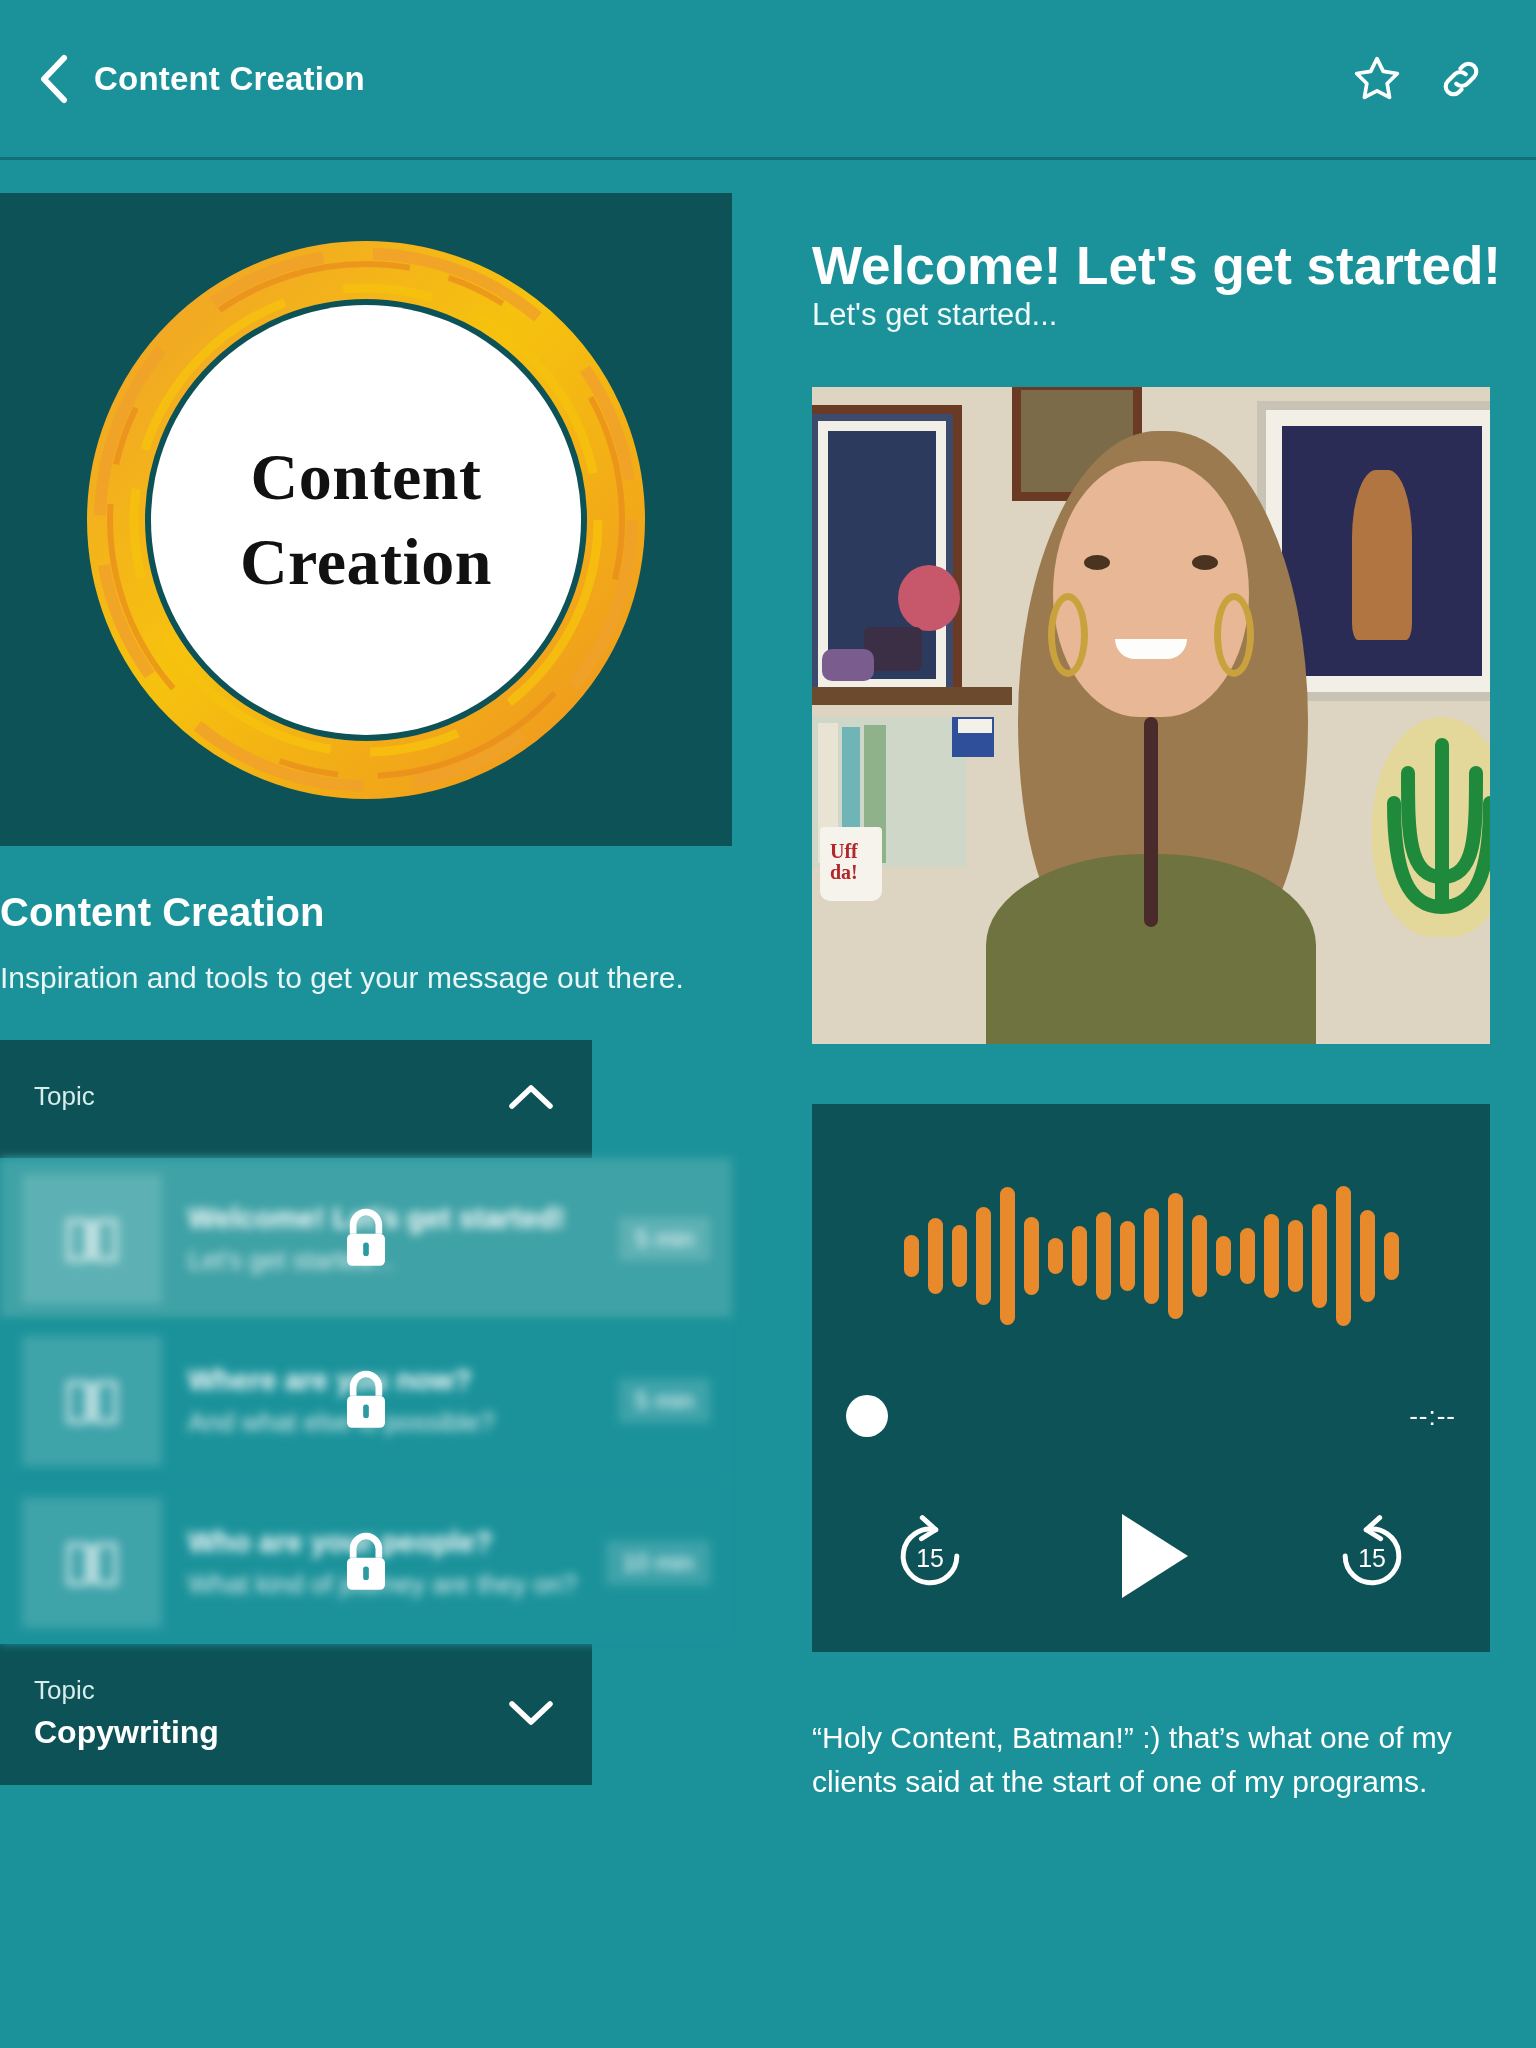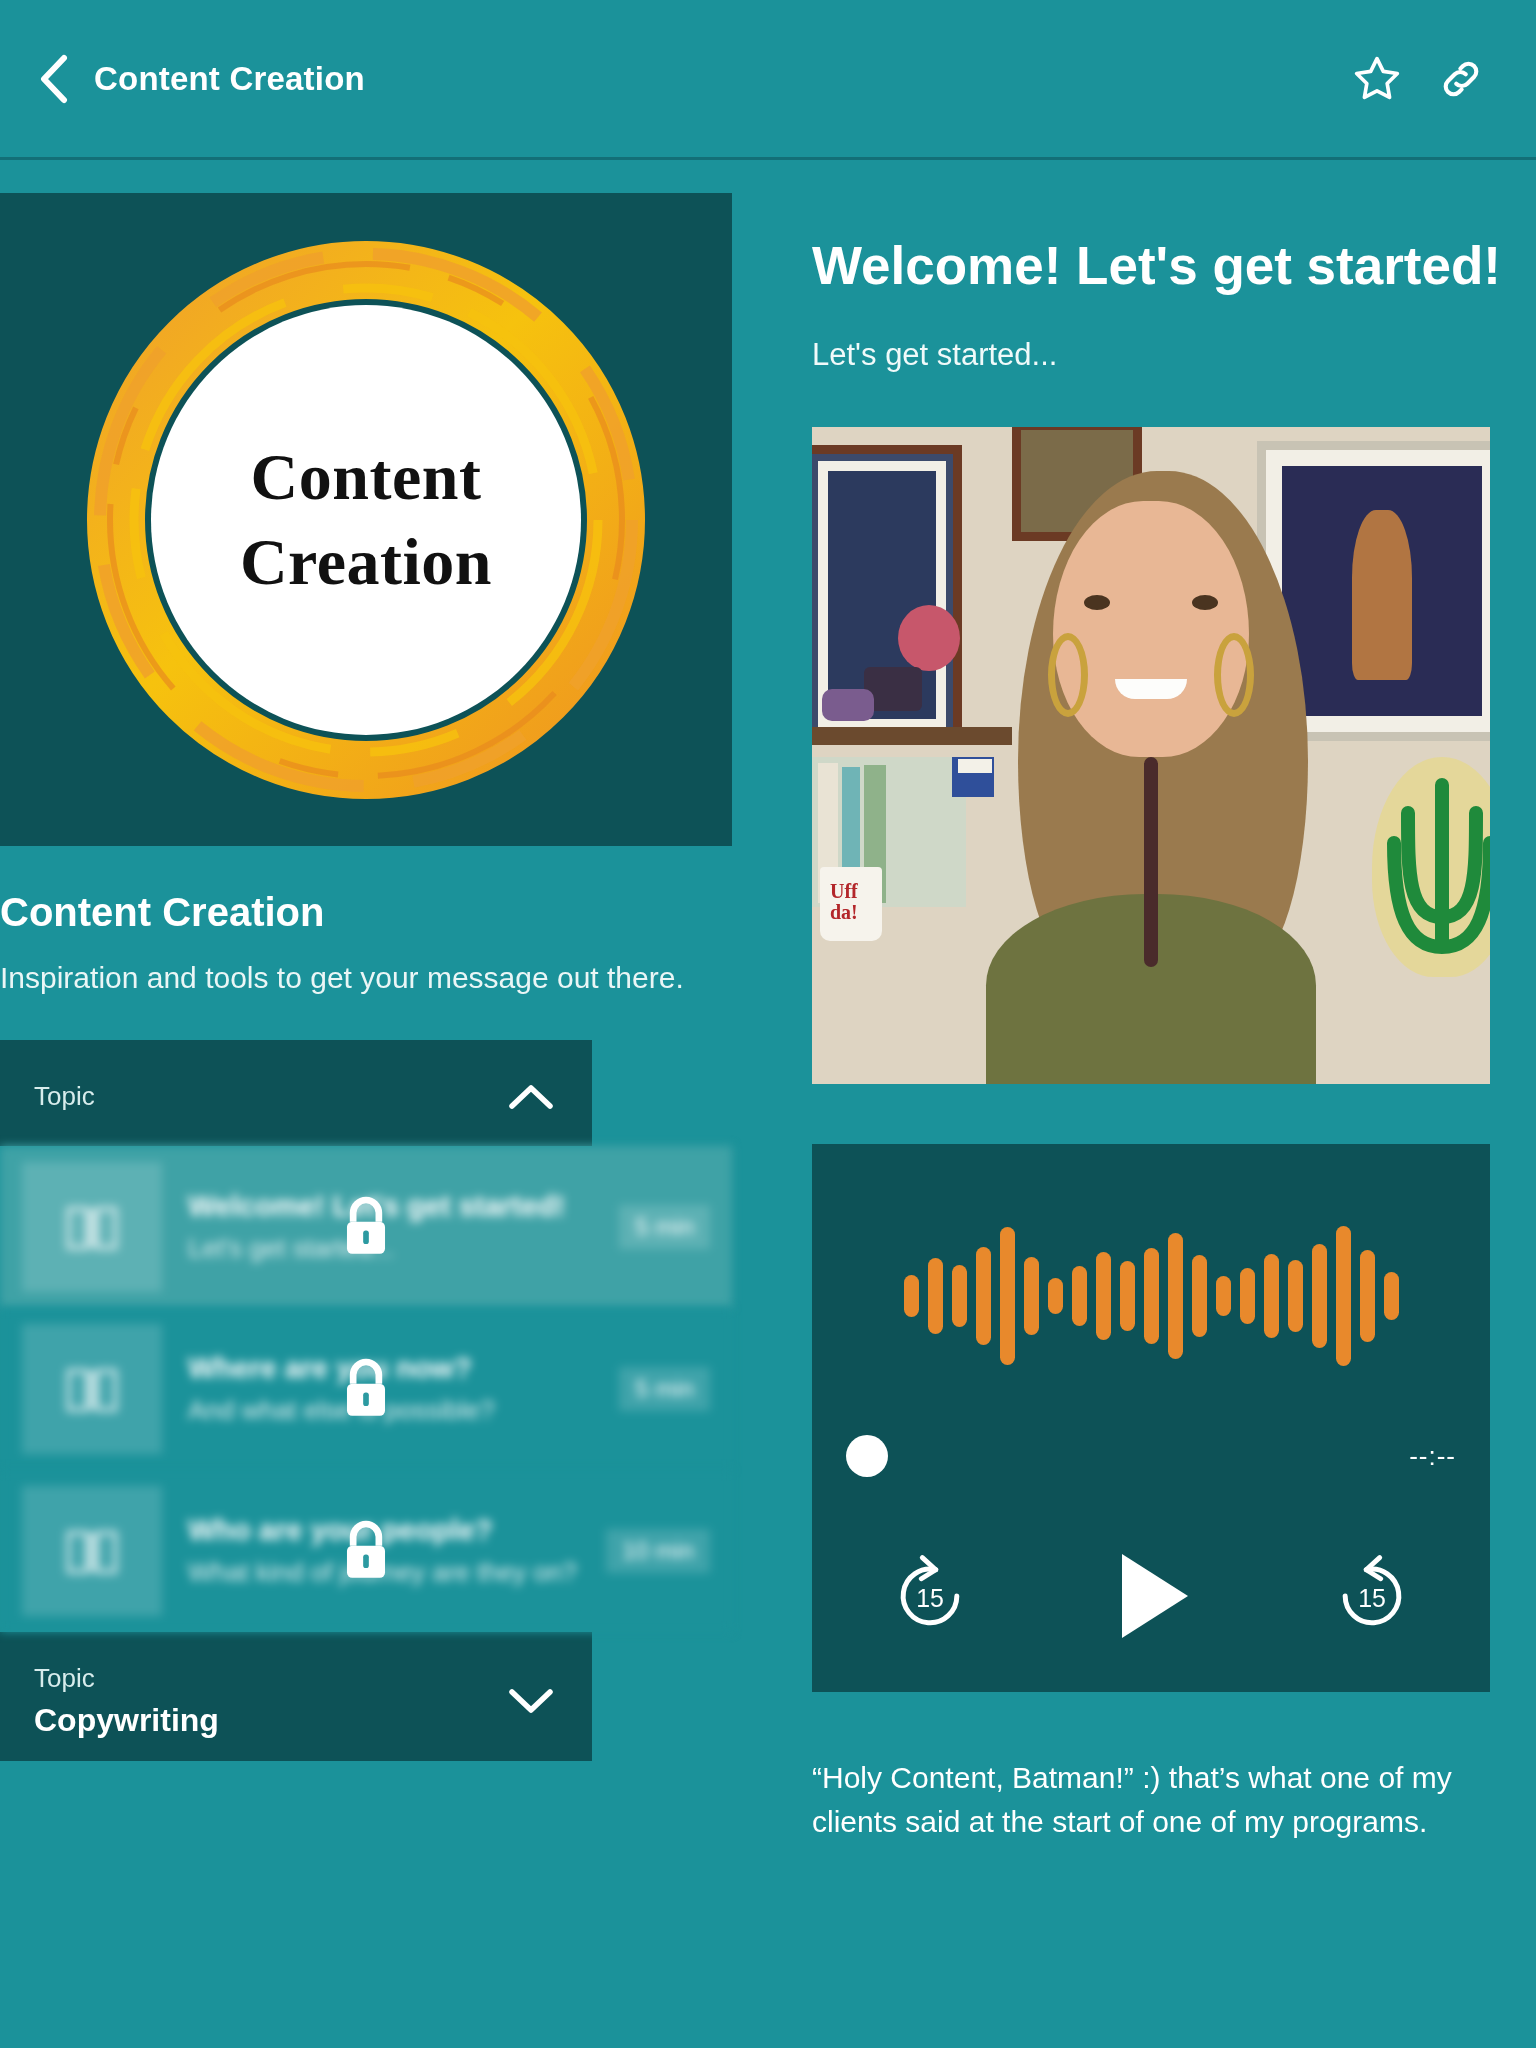--- a/index.html
+++ b/index.html
@@ -56,21 +56,21 @@
     color:#ffffff; font-size:40px; font-weight:bold;
     padding:44px 0 0 0; margin-left:0;
   }
   .course-desc{
     color:#eaf6f6; font-size:30px; line-height:1.5; margin-top:20px;
     width:700px;
   }
 
   .topic{
     width:592px; background:#0d5257; margin-top:40px;
-    padding:30px 34px 22px 34px; display:flex; align-items:center; cursor:pointer;
+    padding:30px 34px 34px 34px; display:flex; align-items:center; cursor:pointer;
   }
   .topic-texts{flex:1;}
   .topic-kicker{color:#d7ecec; font-size:26px; line-height:1.3;}
   .topic-name{color:#ffffff; font-size:32px; font-weight:bold; margin-top:6px;}
   .chev{width:54px;height:54px;display:flex;align-items:center;justify-content:center;}
 
   .lessons{ width:732px; }
   .lesson{
     position:relative; width:732px; height:162px;
     display:flex; align-items:center; padding:0 22px; cursor:pointer;
@@ -106,21 +106,21 @@
   }
   .chip-label{ color:#ffffff; font-size:29px; }
   .chip-btn{
     background:#0d5257; width:70px; height:64px;
     display:flex; align-items:center; justify-content:center; cursor:pointer;
   }
   .lesson-heading{
     color:#ffffff; font-size:53px; font-weight:bold; line-height:1.17;
     margin-top:42px; width:690px;
   }
-  .lesson-summary{ color:#f0fafa; font-size:31px; margin-top:40px; }
+  .lesson-summary{ color:#f0fafa; font-size:31px; }
 
   .video{
     margin-top:54px; width:678px; height:657px; overflow:hidden; position:relative;
     background:#0d5257;
   }
 
   .player{
     margin-top:60px; width:678px; height:548px; background:#0d5257;
     position:relative;
   }

